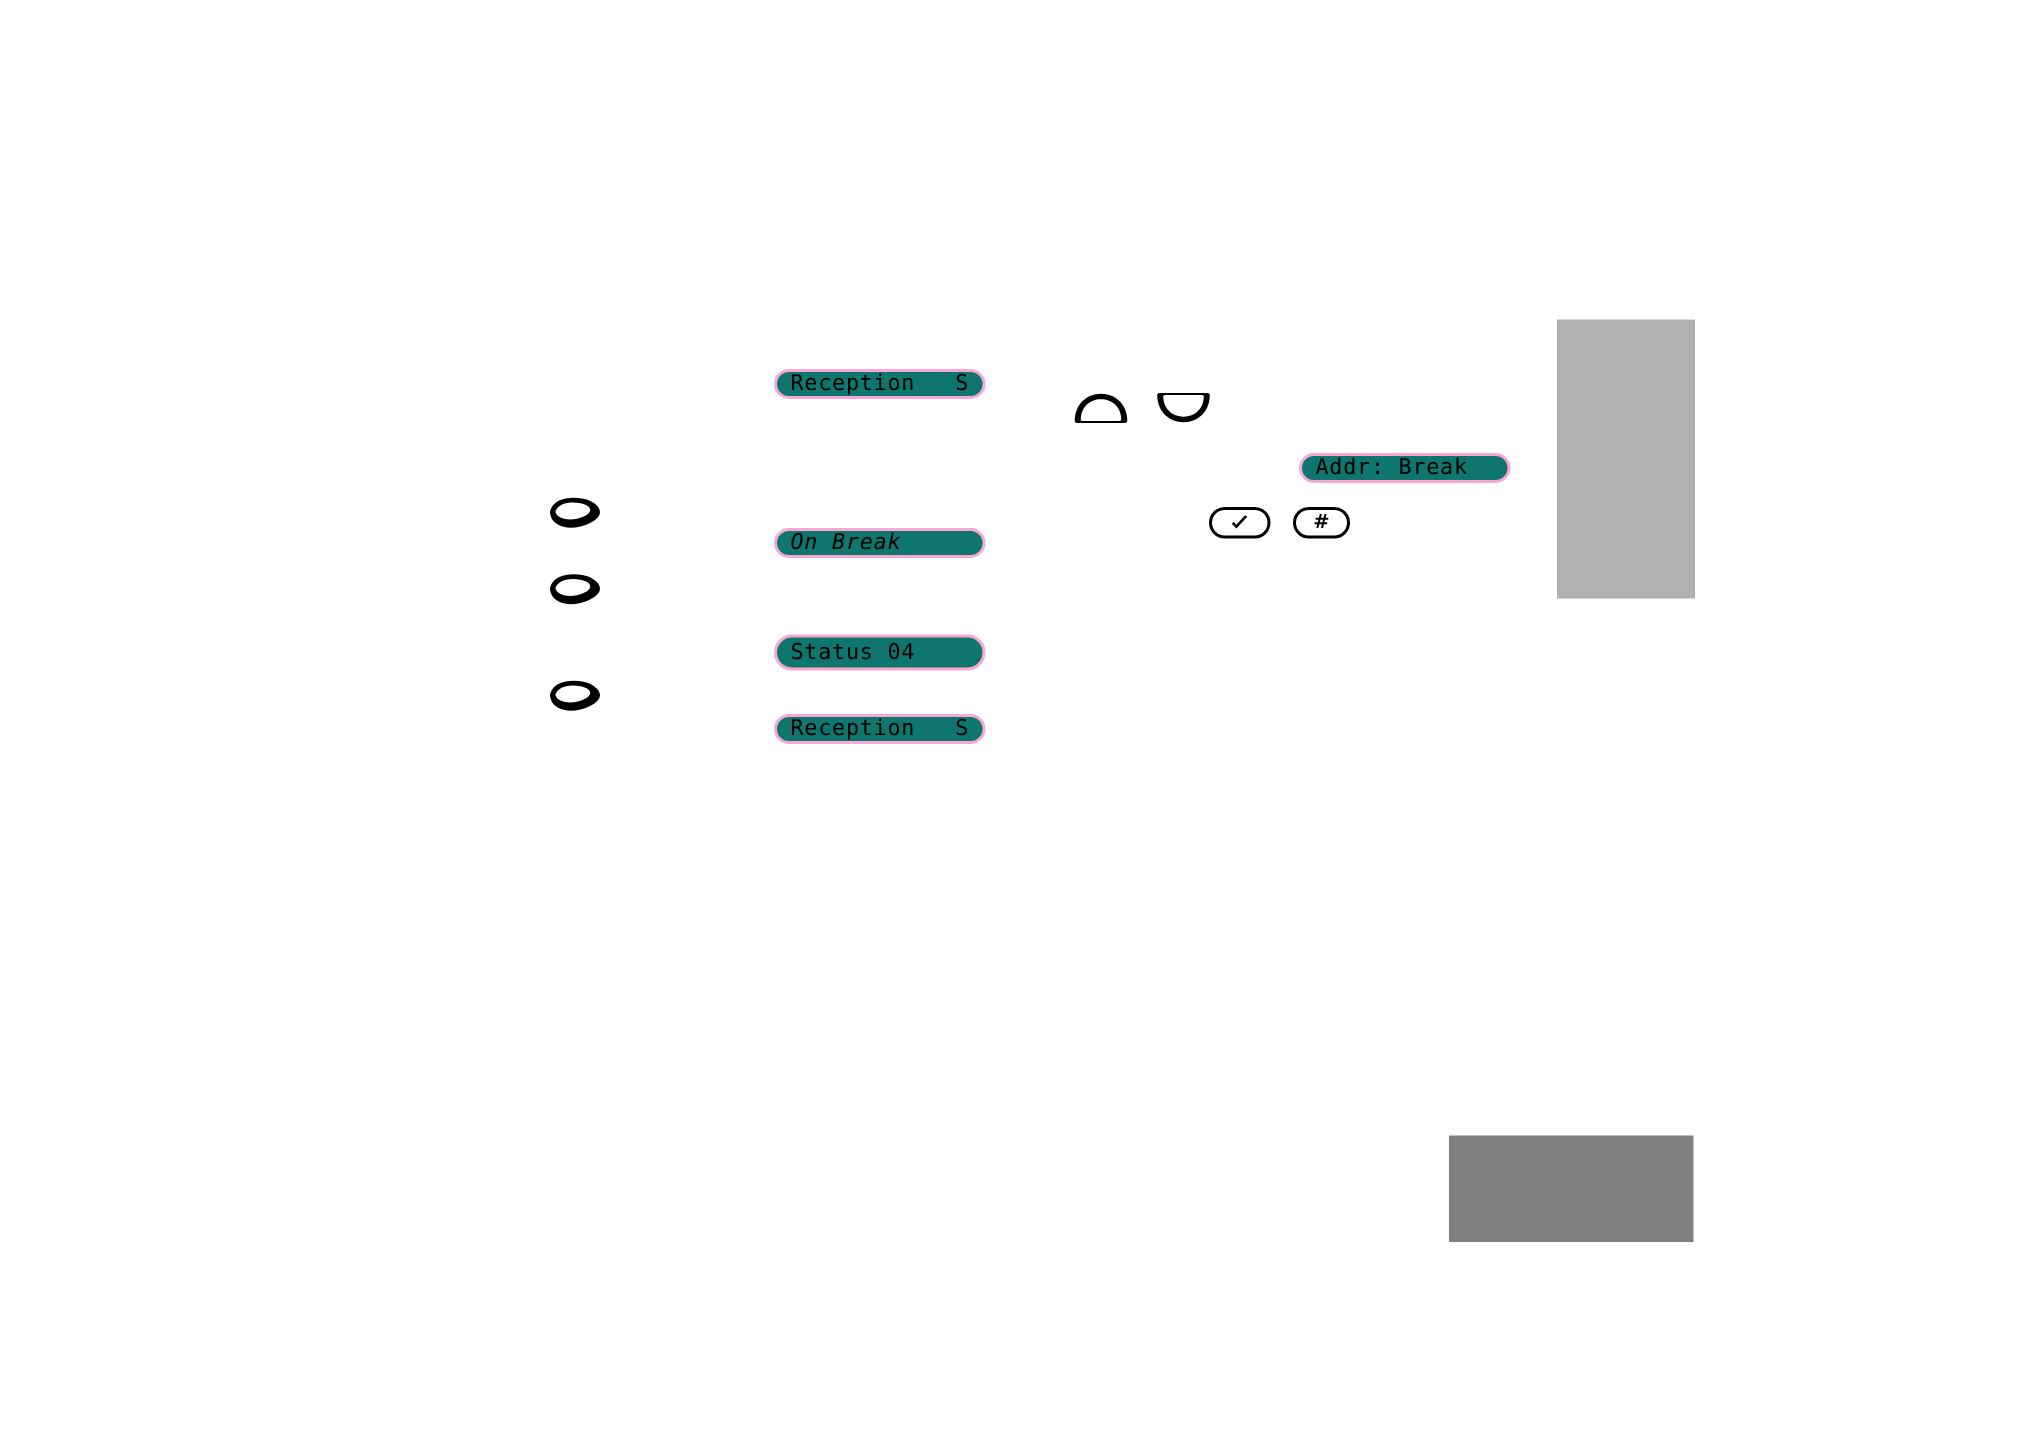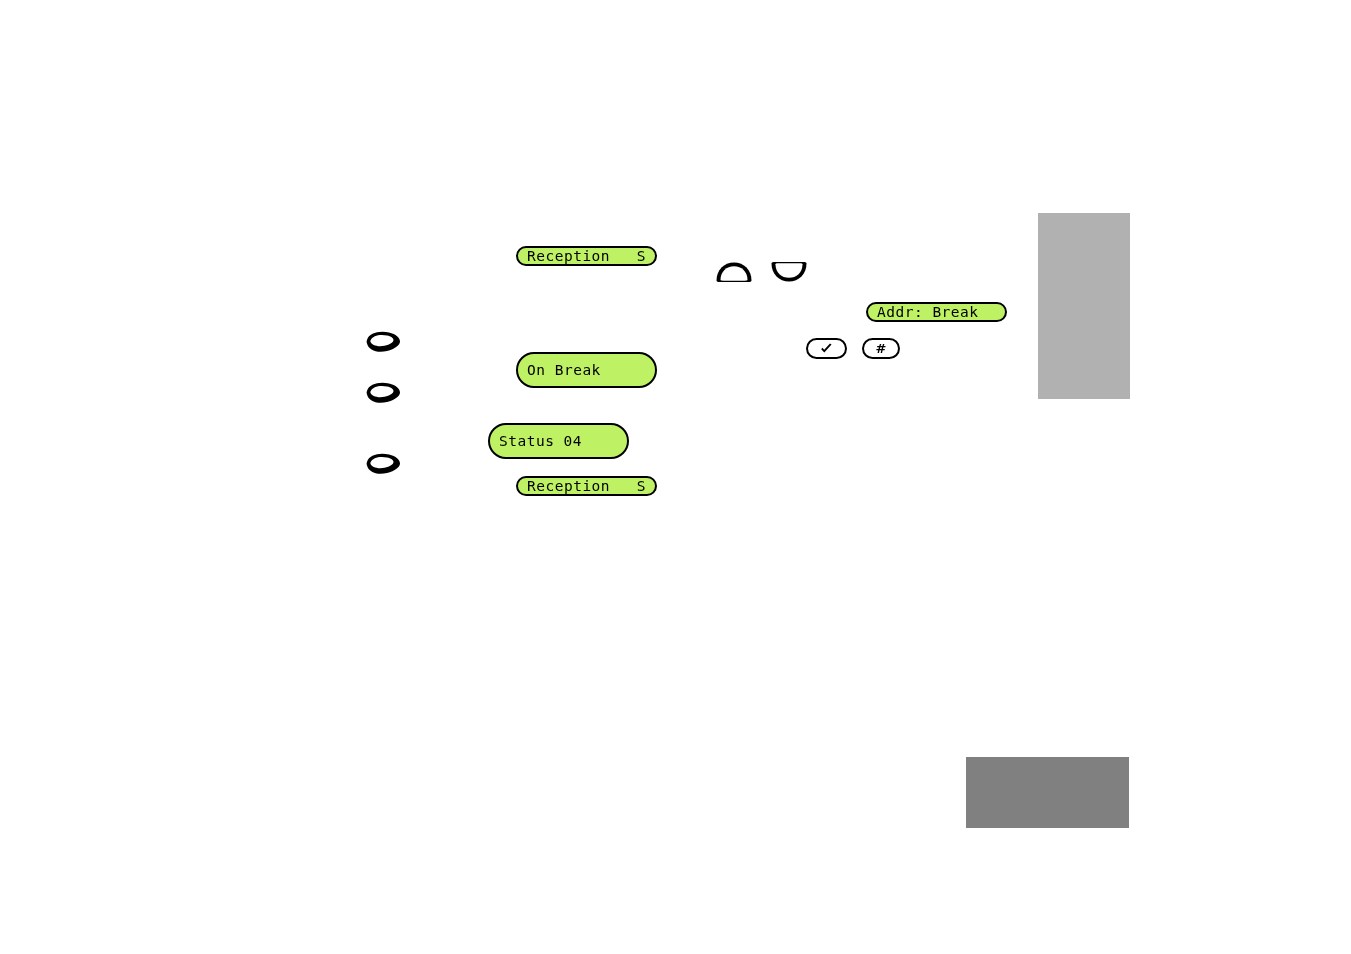--- a/index.html
+++ b/index.html
@@ -15,23 +15,23 @@
     width: 1351px;
     height: 954px;
     background: #ffffff;
     overflow: hidden;
   }
 
   
   .lcd {
     position: absolute;
     box-sizing: border-box;
-    border: 2px solid #000000;
+    border: 2px solid #f9a8d4;
     border-radius: 999px;
-    background: #bef264;
+    background: #0f766e;
     display: flex;
     align-items: center;
     padding: 0 9px;
     font-family: "DejaVu Sans Mono", monospace;
     font-size: 14.5px;
     line-height: 1;
     letter-spacing: 0.5px;
     color: #000000;
     white-space: pre;
   }
@@ -85,27 +85,27 @@
 
   <div class="block" style="left:1038px; top:213px; width:92px; height:186px; background:#b1b1b1;"></div>
   <div class="block" style="left:966px; top:757px; width:163px; height:71px; background:#808080;"></div>
 
   <div class="lcd" style="left:516px; top:246px; width:141px; height:20px;">
     <span class="lcd-left">Reception</span>
     <span class="lcd-spacer"></span>
     <span class="lcd-right">S</span>
   </div>
 
-  <div class="lcd" style="left:516px; top:352px; width:141px; height:36px;">
+  <div class="lcd" style="left:516px; top:352px; width:141px; height:20px;font-style:italic;">
     <span class="lcd-left">On Break</span>
     <span class="lcd-spacer"></span>
     <span class="lcd-right"></span>
   </div>
 
-  <div class="lcd" style="left:488px; top:423px; width:141px; height:36px;">
+  <div class="lcd" style="left:516px; top:423px; width:141px; height:24px;">
     <span class="lcd-left">Status 04</span>
     <span class="lcd-spacer"></span>
     <span class="lcd-right"></span>
   </div>
 
   <div class="lcd" style="left:516px; top:476px; width:141px; height:20px;">
     <span class="lcd-left">Reception</span>
     <span class="lcd-spacer"></span>
     <span class="lcd-right">S</span>
   </div>

